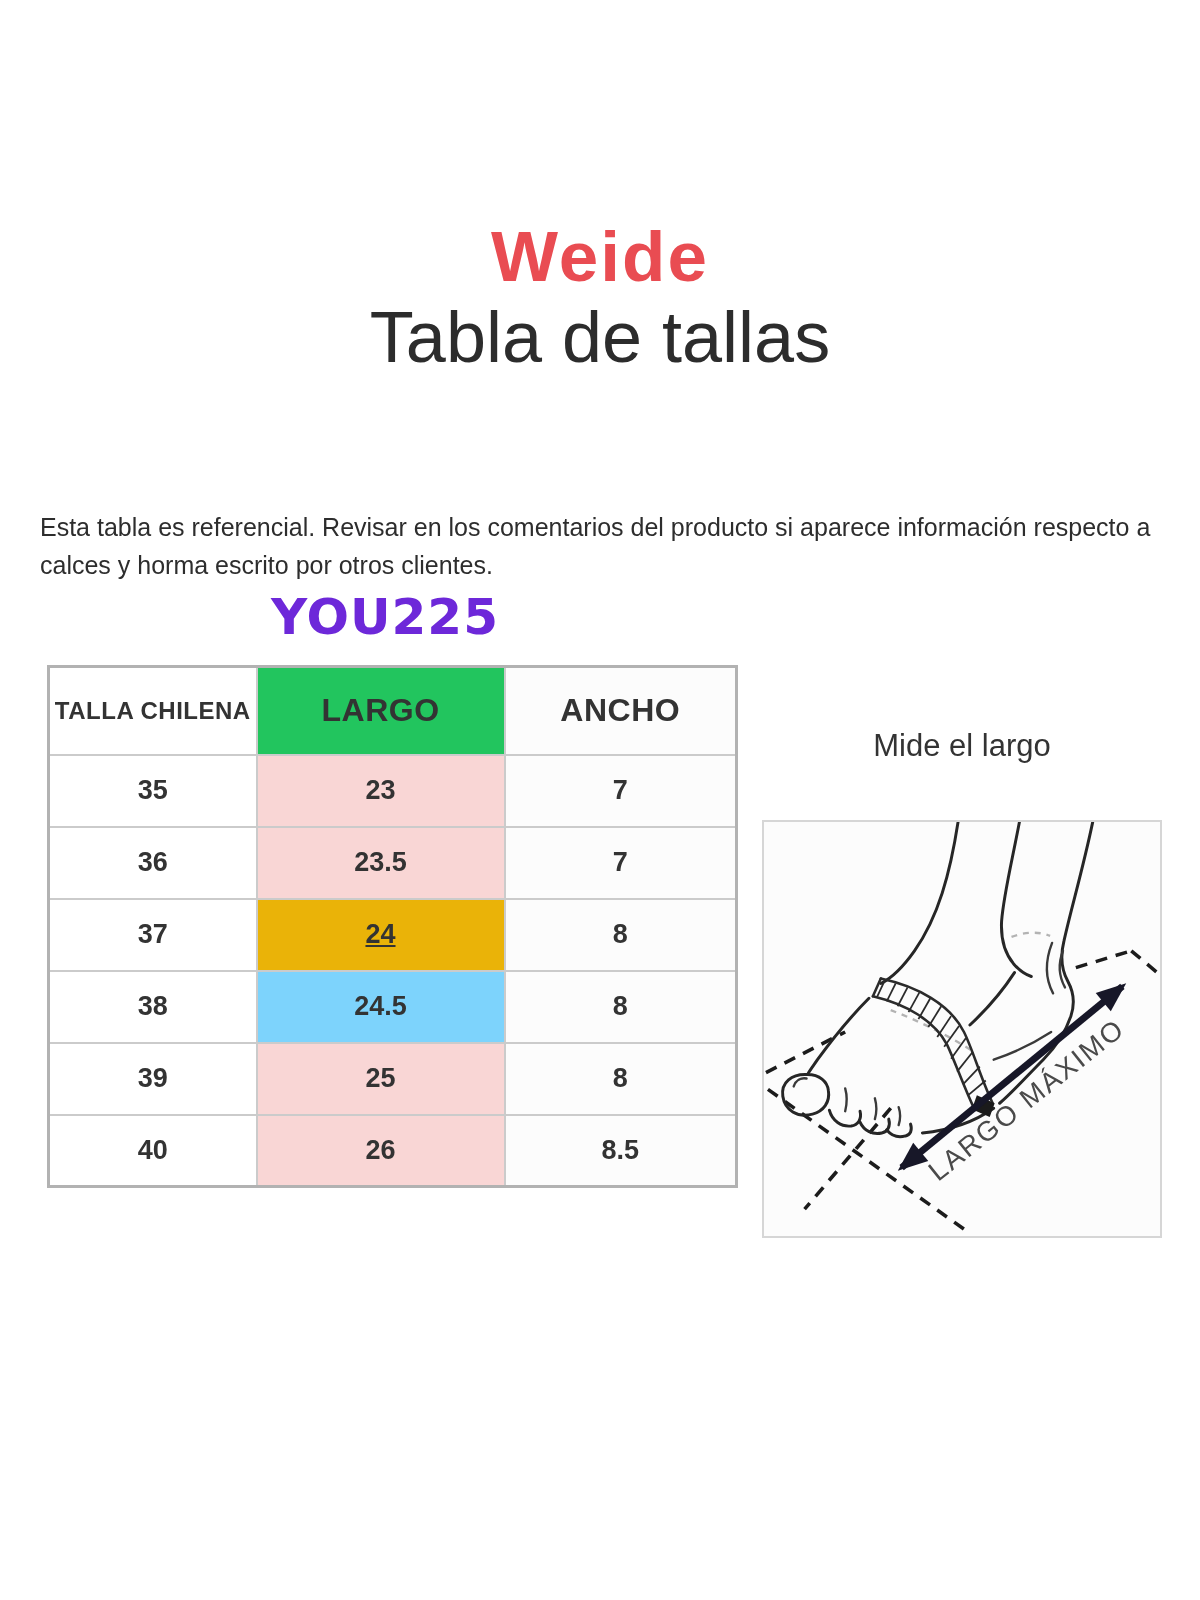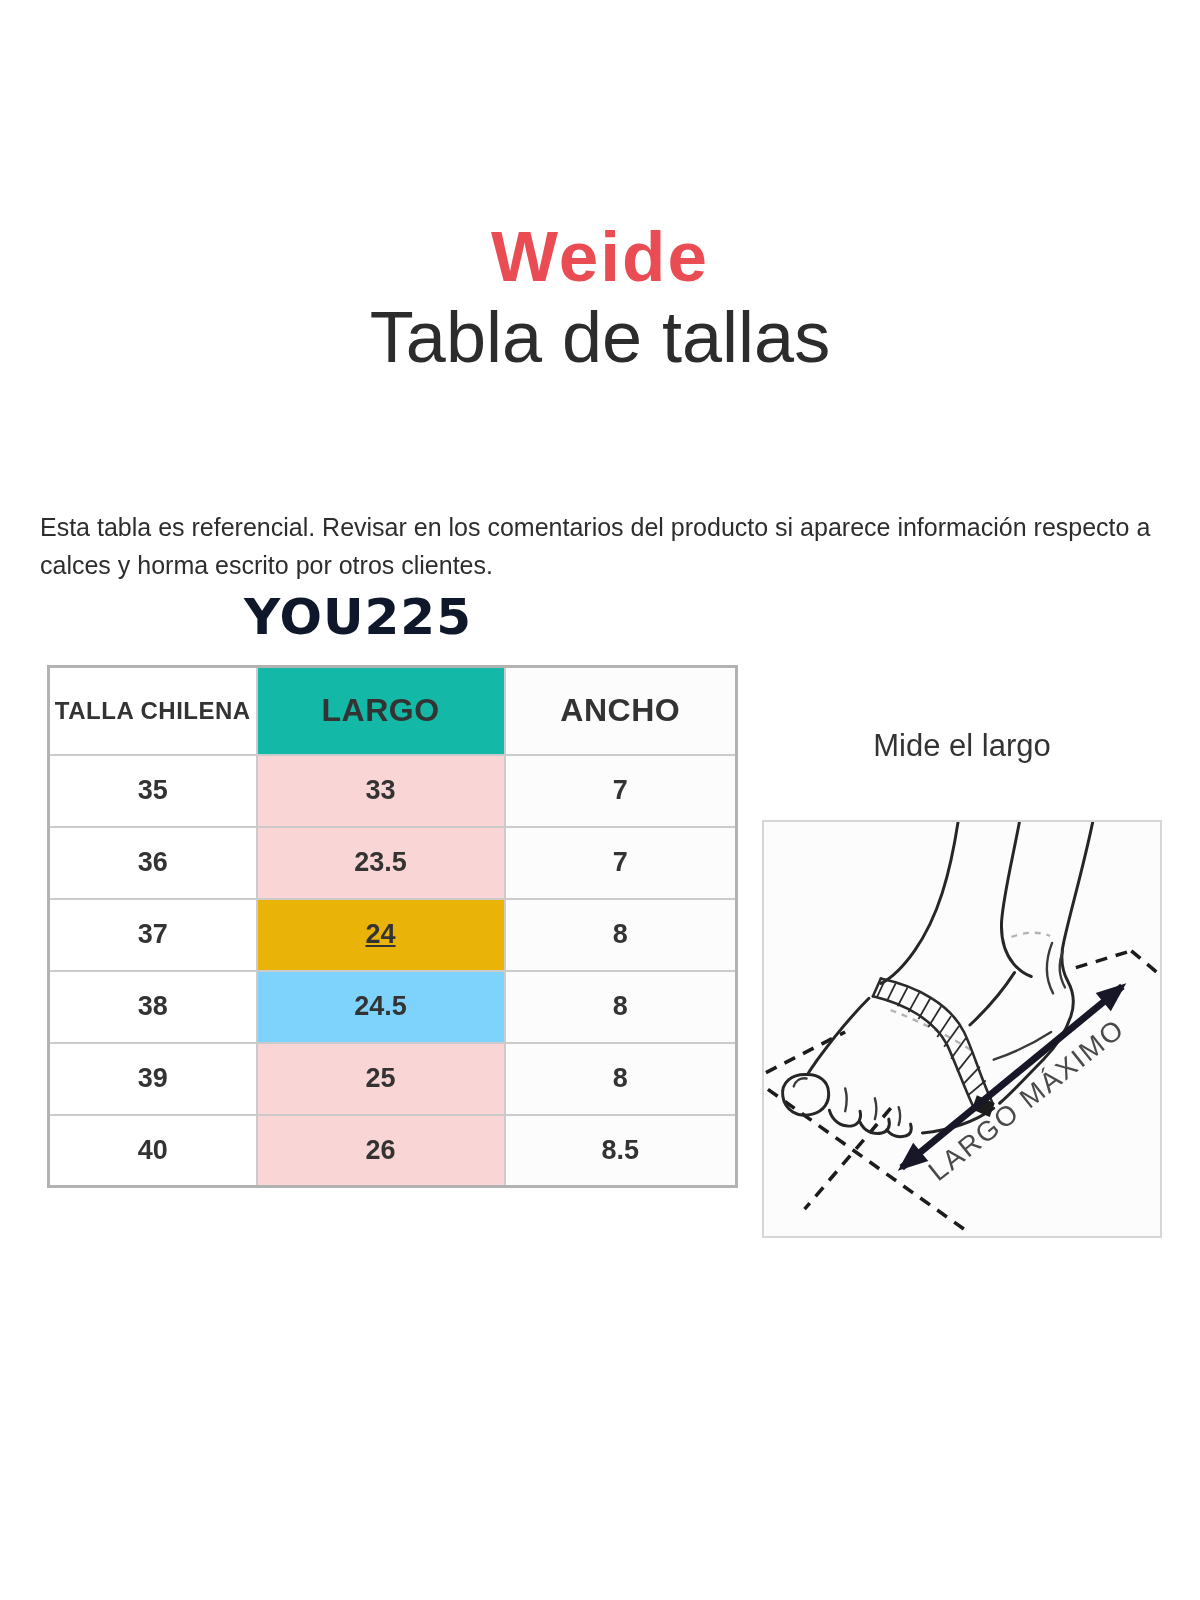--- a/index.html
+++ b/index.html
@@ -42,27 +42,27 @@
     font-size:25px;
     line-height:38px;
     color:#2d2d2d;
   }
   .intro-paragraph.p1 { top:420px; }
   .intro-paragraph.p2 { top:508px; }
 
   .product-code {
     position:absolute;
     top:588px;
-    left:30px;
+    left:57px;
     width:656px;
     text-align:center;
     font-family:"DejaVu Sans", sans-serif;
     font-size:50px;
     font-weight:bold;
-    color:#0f172a;
+    color:#6d28d9;
     letter-spacing:1px;
   }
 
   table.size-table {
     position:absolute;
     top:665px; left:47px;
     width:688px;
     border-collapse:collapse;
     table-layout:fixed;
     border:3px solid #b2b2b2;
@@ -130,28 +130,28 @@
 
   <table class="size-table">
     <colgroup>
         <col class="c1">
         <col class="c2">
         <col class="c3">
       </colgroup>
     <thead>
       <tr>
         <th class="col-talla">TALLA CHILENA</th>
-        <th class="col-largo" style="background-color: #14b8a6;">LARGO</th>
+        <th class="col-largo" style="background-color: #22c55e;">LARGO</th>
         <th class="col-ancho bg-soft">ANCHO</th>
       </tr>
     </thead>
     <tbody>
       <tr>
         <td class="cell">35</td>
-        <td class="cell" style="background-color: rgb(249, 214, 213);">33</td>
+        <td class="cell" style="background-color: rgb(249, 214, 213);">23</td>
         <td class="cell bg-soft">7</td>
       </tr>
       <tr>
         <td class="cell">36</td>
         <td class="cell" style="background-color: rgb(249, 214, 213);">23.5</td>
         <td class="cell bg-soft">7</td>
       </tr>
       <tr>
         <td class="cell">37</td>
         <td class="cell" style="background-color: #eab308; text-decoration: underline;">24</td>

